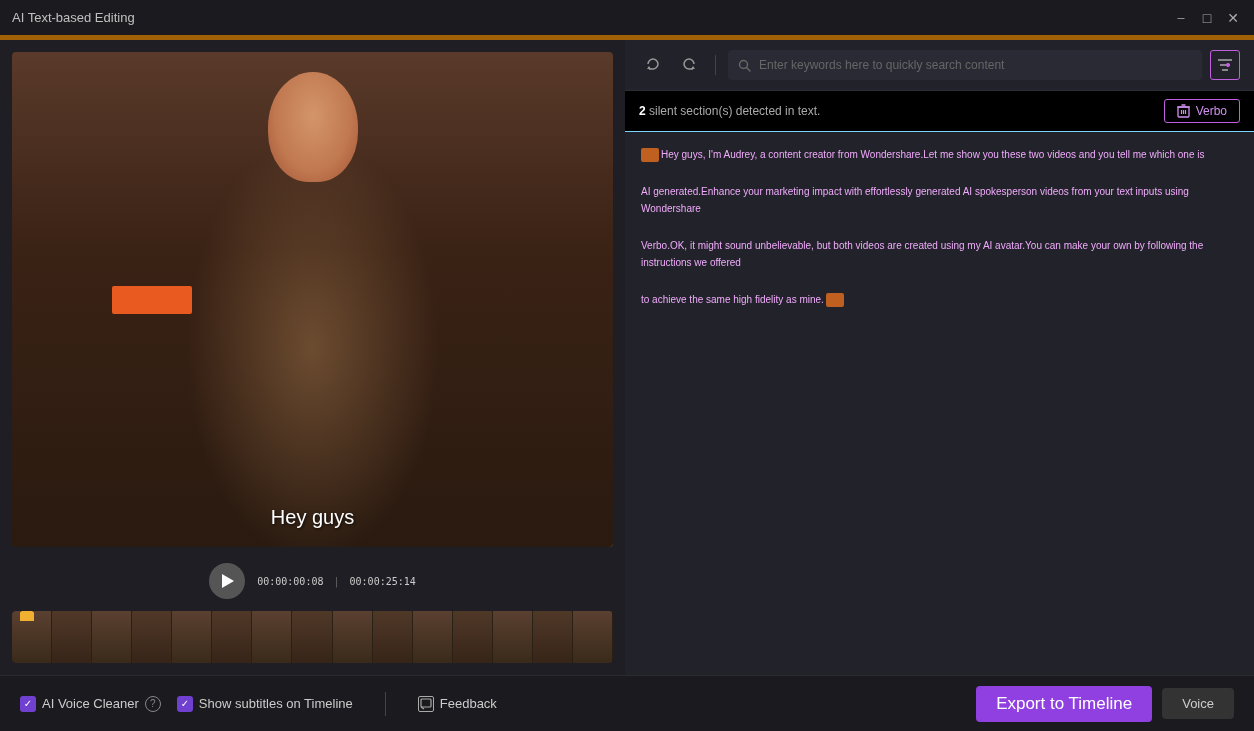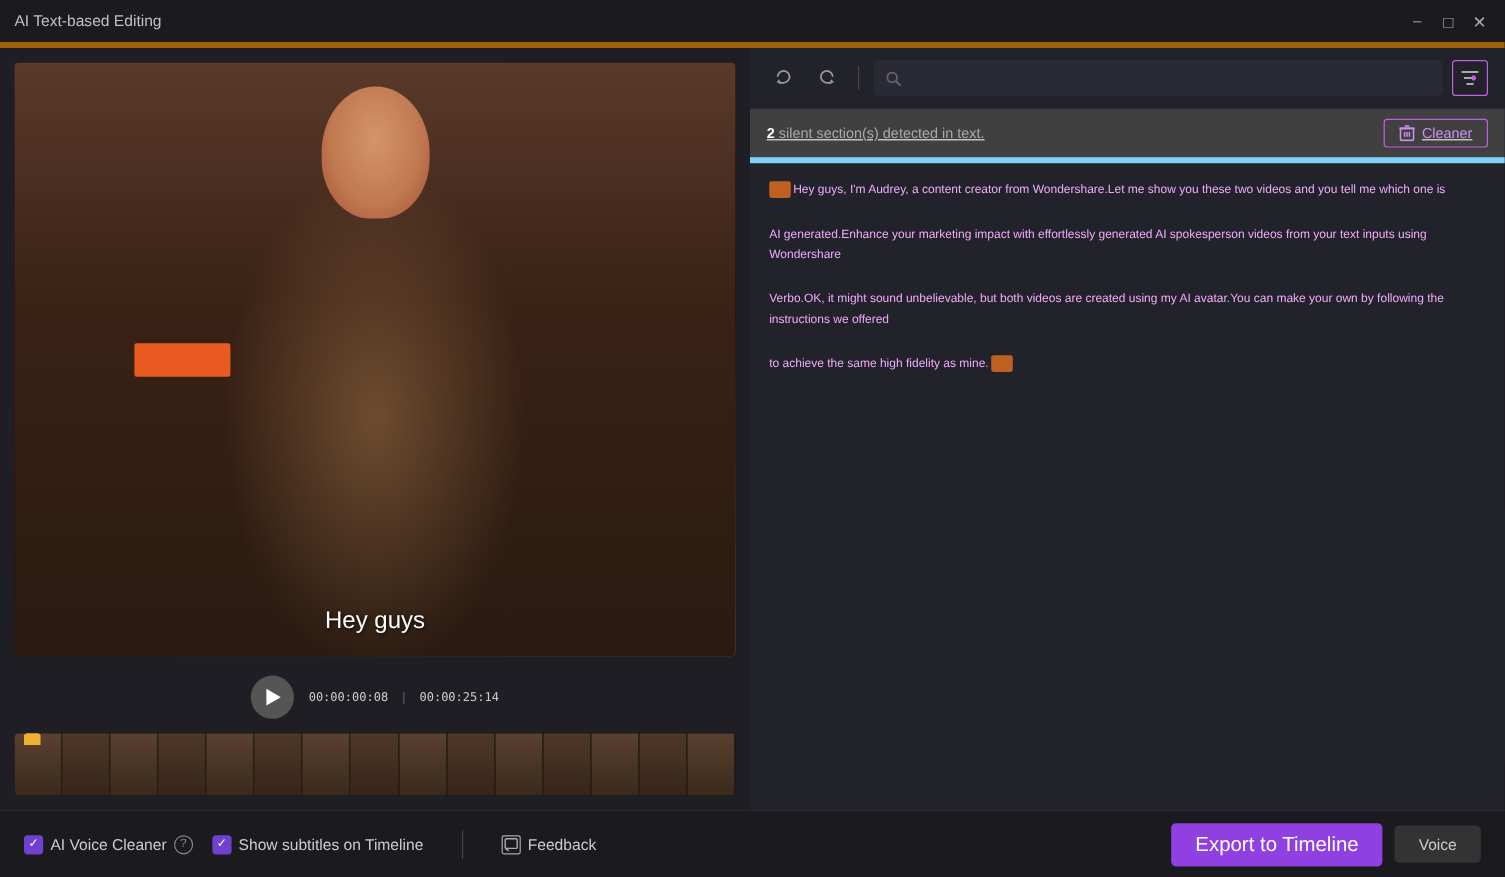--- a/index.html
+++ b/index.html
@@ -293,23 +293,22 @@
       color: #aaa;
       font-size: 11px;
     }
 
     
     .status-bar {
       display: flex;
       align-items: center;
       justify-content: space-between;
       padding: 8px 14px;
-      background: #404040;
-      border-bottom: 5px solid #7dd3fc;
-      text-decoration: underline;
+      background: #000000;
+      border-bottom: 1px solid #7dd3fc;
     }
 
     .status-text {
       font-size: 12px;
       color: #aaa;
     }
 
     .status-text .count {
       color: #fff;
       font-weight: 600;
@@ -557,20 +556,21 @@
           <path d="M13 7C13 4.5 10.5 2 8 2C5.5 2 3 4.5 3 7C3 9.5 5.5 12 8 12H12" stroke="#999" stroke-width="1.5" fill="none"></path>
           <polyline points="12,9 14,12 10,12" fill="#999" stroke="none"></polyline>
         </svg>
       </div>
       <div class="toolbar-divider"></div>
       <div class="search-input-wrapper">
         <svg width="13" height="13" viewBox="0 0 13 13" fill="none">
           <circle cx="5.5" cy="5.5" r="4" stroke="#666" stroke-width="1.5"></circle>
           <line x1="8.5" y1="8.5" x2="12" y2="12" stroke="#666" stroke-width="1.5" stroke-linecap="round"></line>
         </svg>
+        <input type="text" placeholder="Enter keywords here to quickly search content" style="">
       </div>
       <div class="filter-btn">
         <svg width="16" height="14" viewBox="0 0 16 14" fill="none">
           <line x1="1" y1="2" x2="15" y2="2" stroke="#aaa" stroke-width="1.5"></line>
           <line x1="3" y1="7" x2="13" y2="7" stroke="#aaa" stroke-width="1.5"></line>
           <line x1="5" y1="12" x2="11" y2="12" stroke="#aaa" stroke-width="1.5"></line>
           <line x1="11" y1="5" x2="11" y2="9" stroke="#c060e0" stroke-width="1.5"></line>
           <circle cx="11" cy="7" r="2" fill="#c060e0"></circle>
         </svg>
       </div>
@@ -582,21 +582,21 @@
       </div>
       <div class="delete-btn">
         <svg width="13" height="14" viewBox="0 0 13 14" fill="none">
           <rect x="1" y="3" width="11" height="10" rx="1" stroke="#d090f0" stroke-width="1.3" fill="none"></rect>
           <line x1="0" y1="3" x2="13" y2="3" stroke="#d090f0" stroke-width="1.3"></line>
           <line x1="5" y1="1" x2="8" y2="1" stroke="#d090f0" stroke-width="1.3" stroke-linecap="round"></line>
           <line x1="4.5" y1="6" x2="4.5" y2="10" stroke="#d090f0" stroke-width="1.2"></line>
           <line x1="6.5" y1="6" x2="6.5" y2="10" stroke="#d090f0" stroke-width="1.2"></line>
           <line x1="8.5" y1="6" x2="8.5" y2="10" stroke="#d090f0" stroke-width="1.2"></line>
         </svg>
-        <span>Cleaner</span>
+        <span>Verbo</span>
       </div>
     </div>
 
     <div class="text-content">
       <div class="text-paragraph">
         <span class="text-highlight-start"></span><span>Hey guys, I'm Audrey, a content creator from Wondershare.Let me show you these two videos and you tell me which one is</span>
       </div>
       <div class="text-paragraph">
         <span> AI generated.Enhance your marketing impact with effortlessly generated AI spokesperson videos from your text inputs using Wondershare</span>
       </div>

